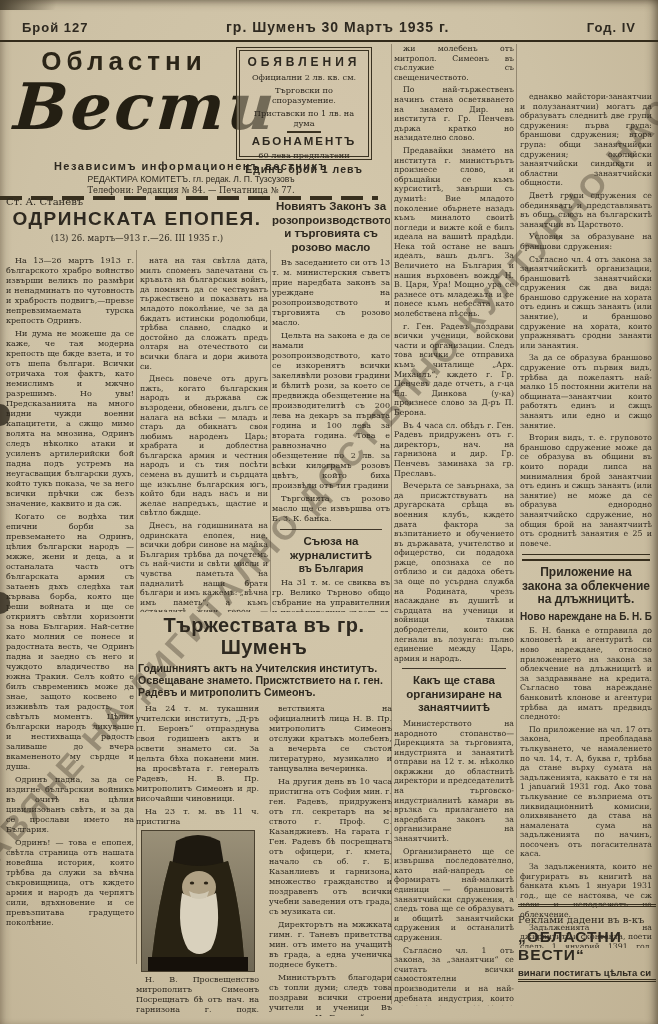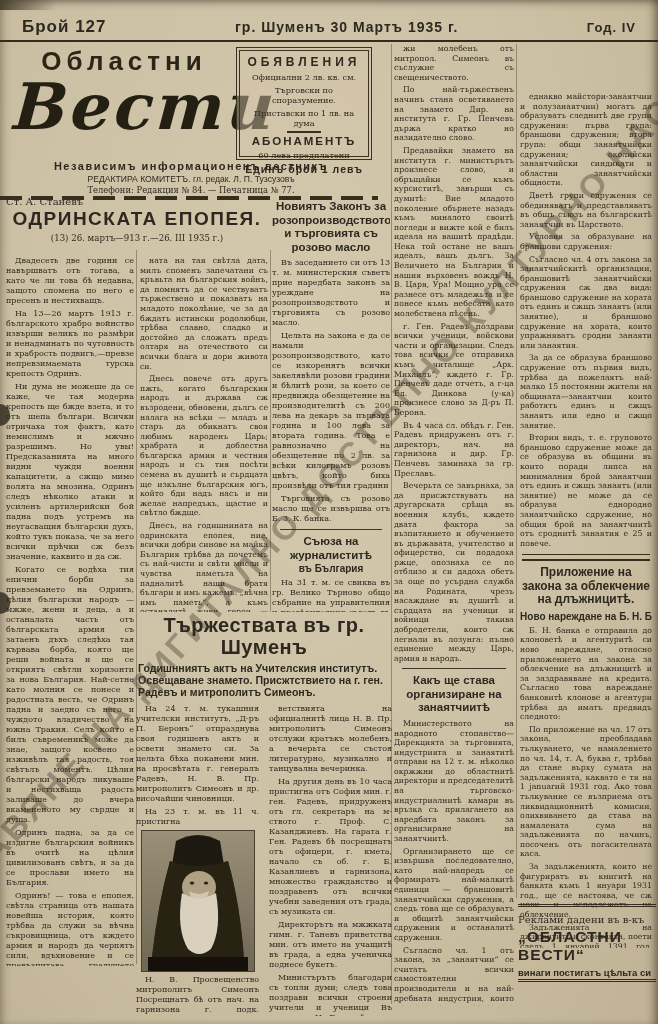--- a/index.html
+++ b/index.html
@@ -5,21 +5,21 @@
   html,body{margin:0;padding:0;background:#6b6253;}
   #page{position:relative;width:658px;height:1024px;margin:0 auto;overflow:hidden;
         background:#cdc1a5;
         background-image:radial-gradient(ellipse at 45% 35%, #d5c9ad 0%, #cdc1a5 55%, #c0b294 100%);
         box-shadow:inset -8px 0 10px -5px rgba(45,34,20,.55), inset 0 7px 9px -5px rgba(45,34,20,.45), inset 8px 0 10px -6px rgba(45,34,20,.35);
         font-family:"DejaVu Serif", serif; color:#2e2920;}
   .abs{position:absolute;}
   
   #topbar{left:0;top:15px;width:658px;height:24px;display:flex;justify-content:space-between;align-items:center;
           padding:0 22px;box-sizing:border-box;font-family:"Liberation Sans",sans-serif;font-weight:bold;}
-  #topbar .issue{font-size:17px;letter-spacing:1px;}
+  #topbar .issue{font-size:13px;letter-spacing:1px;}
   #topbar .dateline{font-size:14px;letter-spacing:1px;}
   #topbar .yr{font-size:13px;letter-spacing:1px;}
   .rule-top{left:0;top:40px;width:658px;height:2px;background:#332b1b;}
   
   #mast-title{left:14px;top:46px;width:220px;text-align:center;}
   #mast-title .l1{font-family:"Liberation Sans",sans-serif;font-weight:bold;font-size:26px;letter-spacing:5px;color:#2b2518;}
   #mast-title .l2{font-family:"DejaVu Serif",serif;font-weight:bold;font-style:italic;font-size:64px;line-height:.95;
                   letter-spacing:3px;color:#241f13;transform:skewX(-4deg);}
   #mast-sub{left:6px;top:160px;width:370px;text-align:center;}
   #mast-sub .s1{font-family:"Liberation Sans",sans-serif;font-weight:bold;font-size:11px;letter-spacing:1.5px;}
@@ -100,21 +100,20 @@
     <div class="pr">Единъ брой 1 левъ</div>
   </div>
 
   <div class="abs" style="left:6px;top:196px;width:262px;">
     <div class="byline">Ст. А. Станевъ</div>
     <div class="head-odrin">ОДРИНСКАТА ЕПОПЕЯ.</div>
     <div class="sub-odrin">(13) 26. мартъ—913 г.—26. III 1935 г.)</div>
   </div>
 
   <div class="abs body-col overflow-hide" style="left:6px;top:256px;width:128px;height:710px;">
-    <p>Двадесеть две години се навършватъ отъ тогава, а като че ли това бѣ недавна, защото спомена по него е пресенъ и нестихващъ.</p>
     <p>На 13—26 мартъ 1913 г. българското храбро войнство извърши великъ по размѣри и ненадминатъ по чутовность и храбрость подвигъ,—превзе непревзимаемата турска крепость Одринъ.</p>
     <p>Ни дума не можеше да се каже, че тая модерна крепость ще бжде взета, и то отъ шепа българи. Всички отричаха тоя фактъ, като немислимъ и мжчно разрешимъ. Но увы! Предсказанията на много видни чужди военни капацитети, а сжщо мимо волята на мнозина, Одринъ следъ нѣколко атаки и усиленъ артилерийски бой падна подъ устремъ на неугасващия български духъ, който тукъ показа, че за него всички прѣчки сж безъ значение, каквито и да сж.</p>
     <p>Когато се водѣха тия епични борби за превземането на Одринъ, цѣлия български народъ — мжже, жени и деца, а и останалата часть отъ българската армия съ затаенъ дъхъ следѣха тая кървава борба, която ще реши войната и ще се откриятъ свѣтли хоризонти за нова България. Най-сетне като молния се понесе и радостната весть, че Одринъ падна и заедно съ него и чуждото владичество на южна Тракия. Селъ който е билъ съвременикъ може да знае, защото косвено е изживѣлъ тая радость, тоя свѣтълъ моментъ. Цѣлия български народъ ликуваше и нестихваща радость заливаше до вчера вкамененото му сърдце и душа.</p>
     <p>Одринъ падна, за да се издигне българския войникъ въ очитѣ на цѣлия цивилизованъ свѣтъ, и за да се прослави името на България.</p>
     <p>Одринъ! — това е епопея, свѣтла страница отъ нашата новейша история, която трѣбва да служи за вѣчна съкровищница, отъ кждето армия и народъ да черпятъ сили, вдъхновение и се превъзпитава градущето поколѣние.</p>
 
   </div>
 
   <div class="abs body-col tight overflow-hide" style="left:140px;top:256px;width:128px;height:356px;">
     <p>ната на тая свѣтла дата, милъ споменъ запечатани съ кръвьта на българския войнъ, да помнятъ да се чествуватъ тържествено и показватъ на младото поколѣние, че за да бждатъ истински родолюбци, трѣбва славно, сладко и достойно да сложатъ предъ олтаря на отечеството си всички блага и дори живота си.</p>

